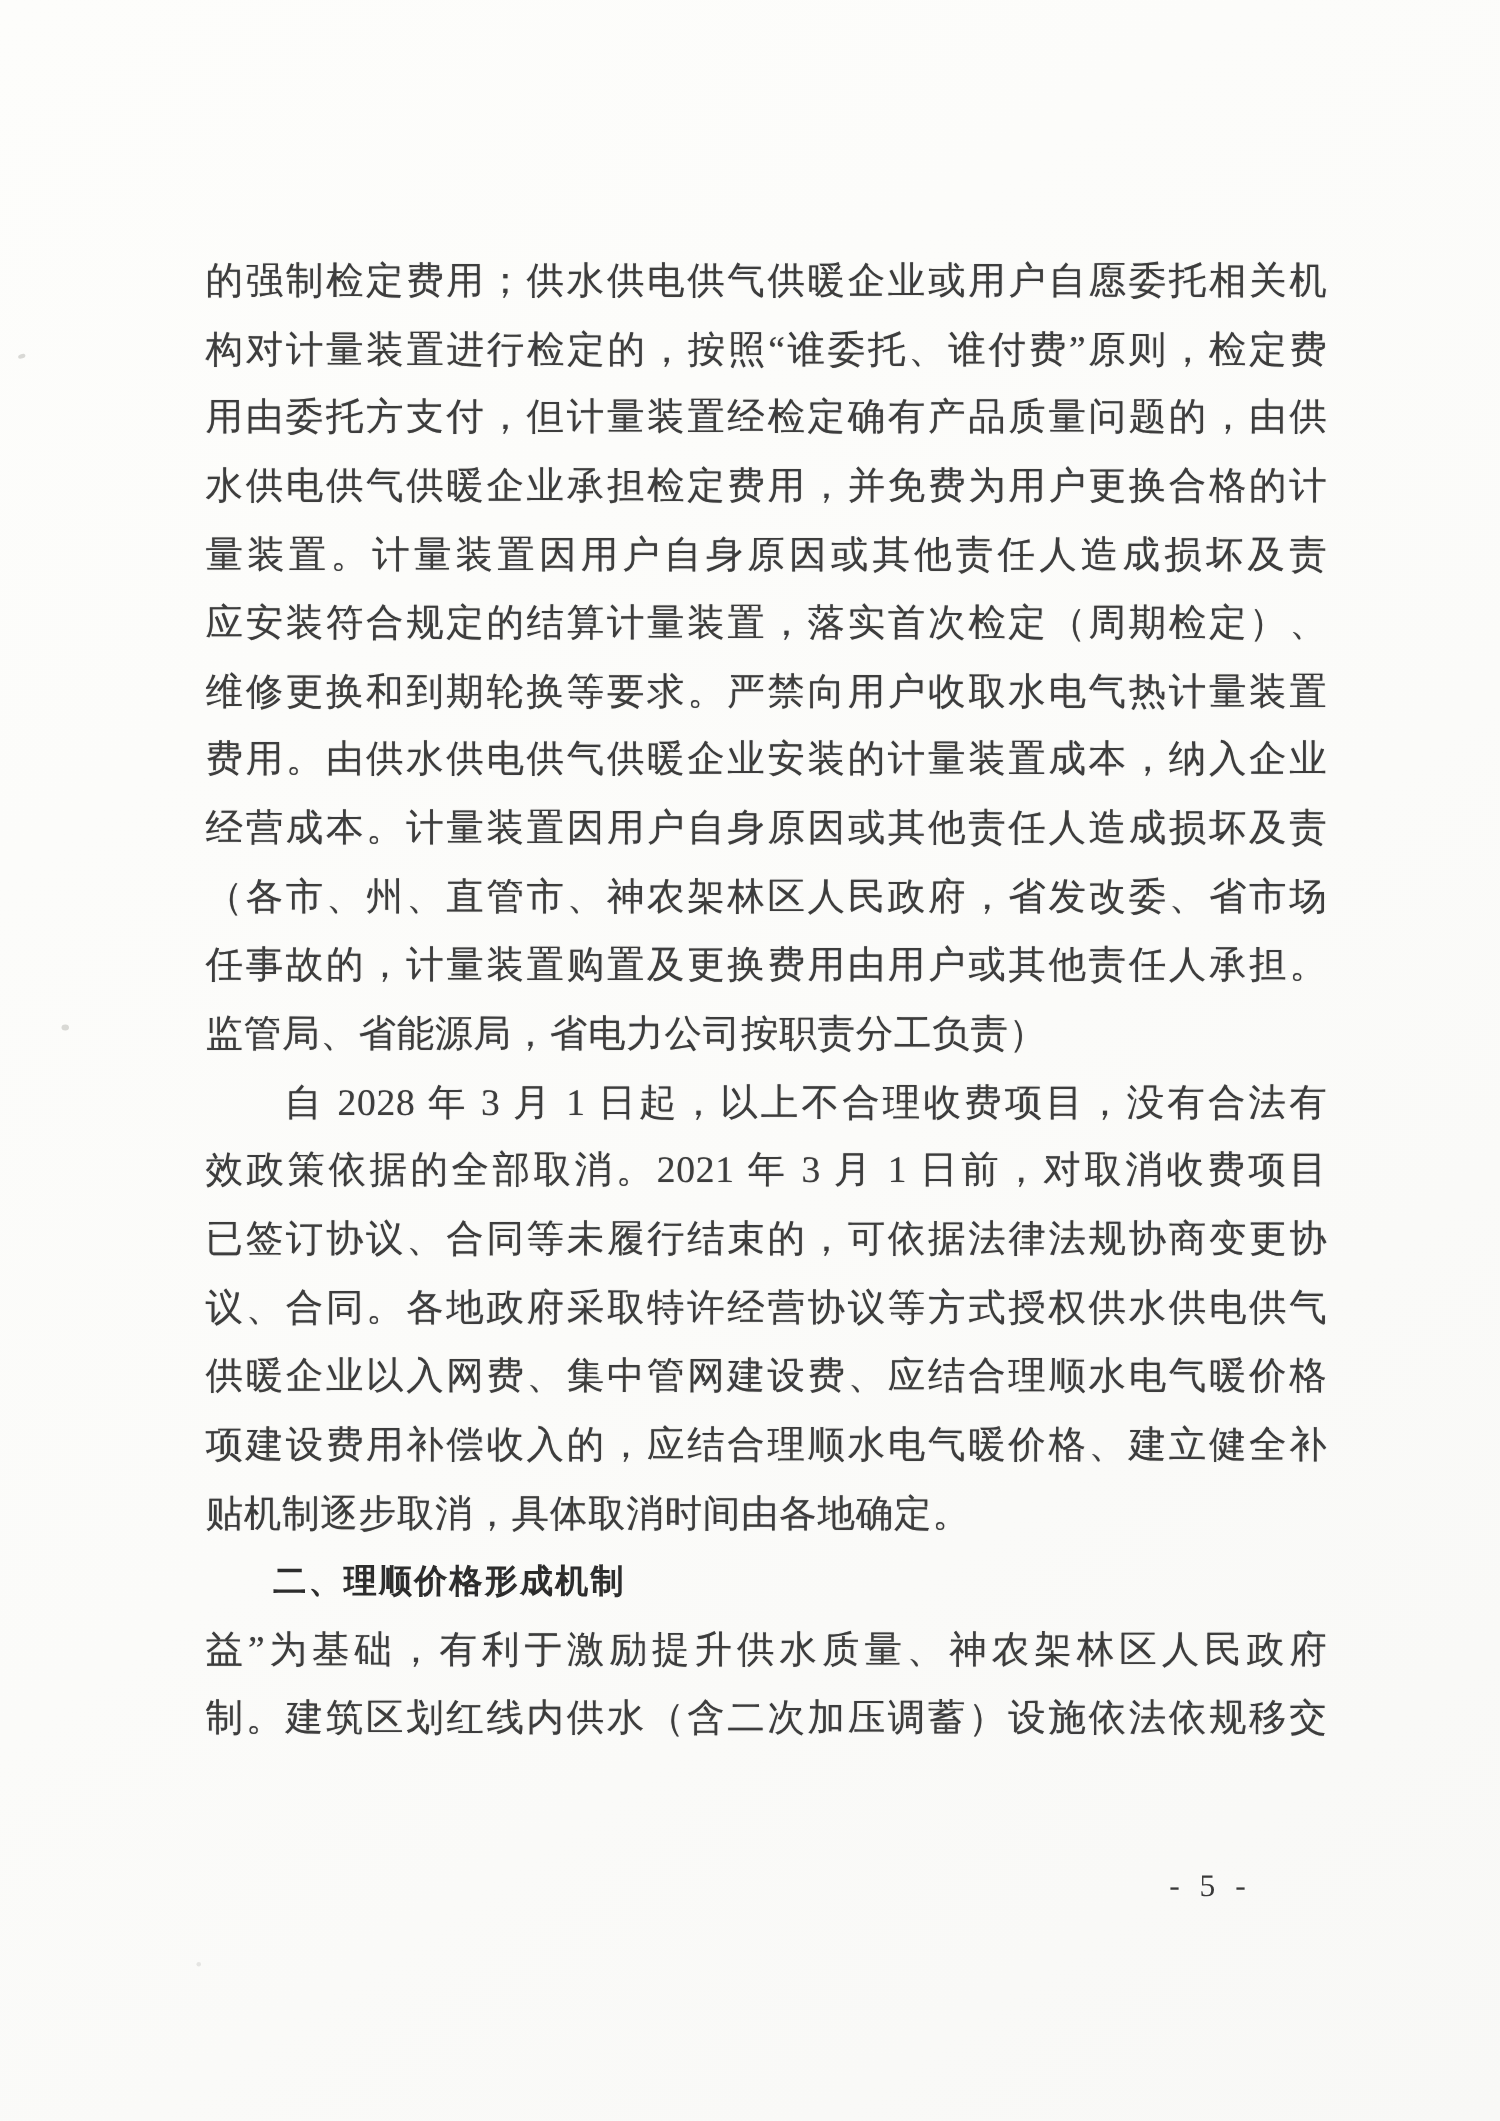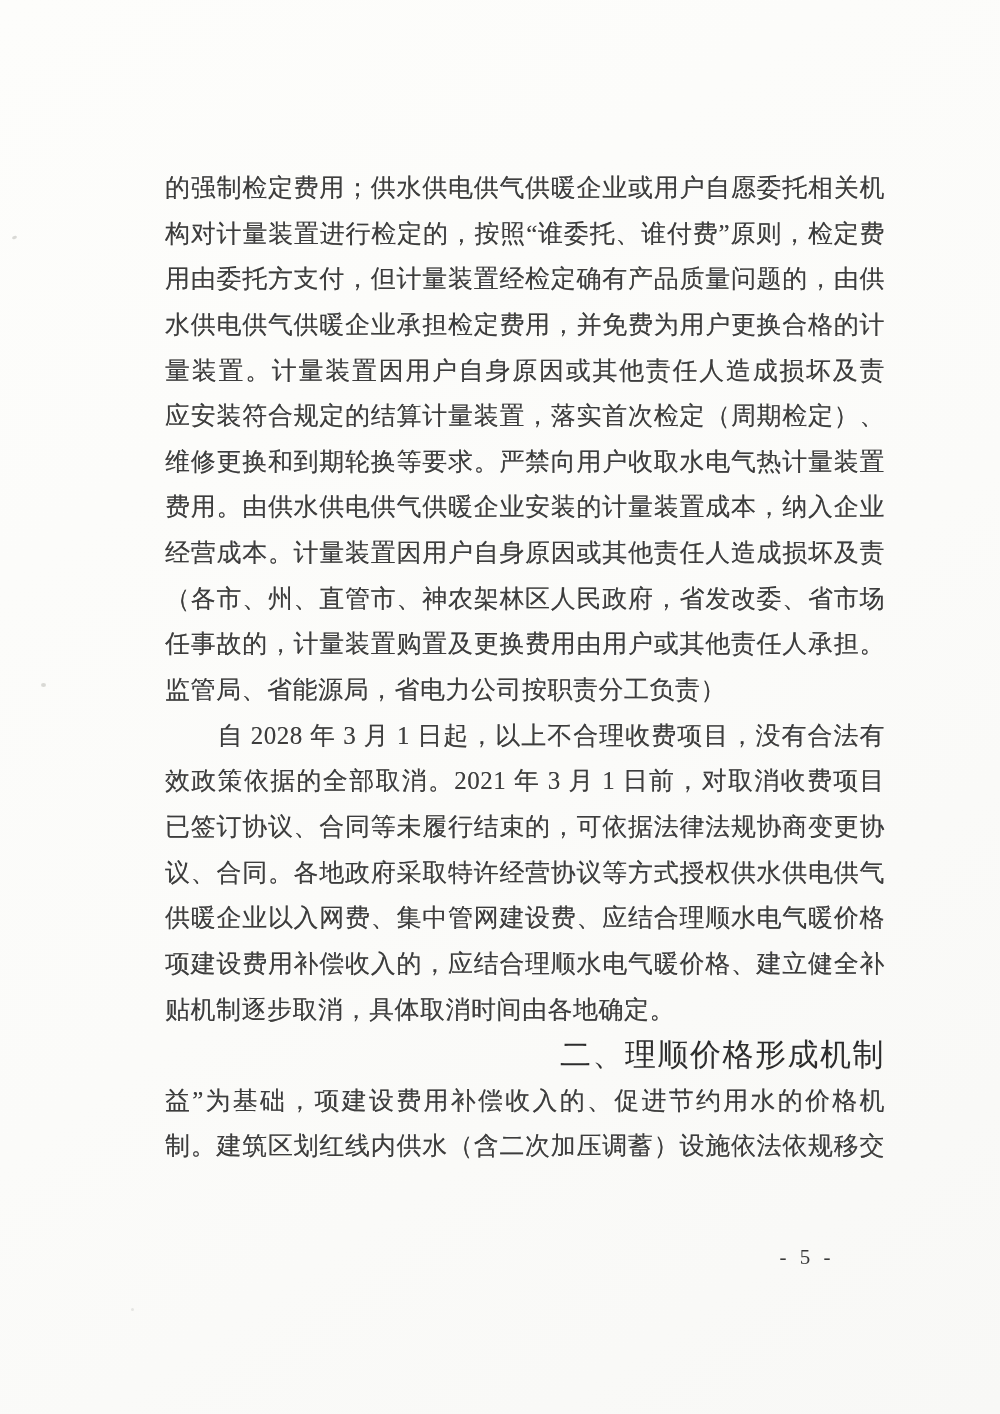--- a/index.html
+++ b/index.html
@@ -21,39 +21,37 @@
     width: 748px;
   }
   .ln {
     font-size: 25px;
     line-height: 45.65px;
     height: 45.65px;
     color: #3d3d3d;
     letter-spacing: 0.5px;
     text-shadow: 0 0 0.6px rgba(70,70,70,0.55);
     white-space: nowrap;
-    margin-left: 28px;
   }
   .just {
     white-space: normal;
     text-align: justify;
     text-align-last: justify;
   }
   .ind {
     text-indent: 2.1em;
   }
   .heading {
     font-family: "DejaVu Sans", "Liberation Sans", sans-serif;
-    font-weight: 400;
-    font-size: 31px;
+    font-weight: 700;
+    font-size: 22px;
     color: #2d2d2d;
     letter-spacing: 1.5px;
     text-shadow: none;
     text-indent: 2.05em;
-    text-align: right;
   }
   .page-number {
     position: absolute;
     left: 765px;
     top: 1245px;
     width: 84px;
     text-align: center;
     font-size: 21px;
     color: #3a3a3a;
     letter-spacing: 4px;
@@ -95,19 +93,19 @@
     <div class="ln just ind">自 2028 年 3 月 1 日起，以上不合理收费项目，没有合法有</div>
     <div class="ln just">效政策依据的全部取消。2021 年 3 月 1 日前，对取消收费项目</div>
     <div class="ln just">已签订协议、合同等未履行结束的，可依据法律法规协商变更协</div>
     <div class="ln just">议、合同。各地政府采取特许经营协议等方式授权供水供电供气</div>
     <div class="ln just">供暖企业以入网费、集中管网建设费、应结合理顺水电气暖价格</div>
     <div class="ln just">项建设费用补偿收入的，应结合理顺水电气暖价格、建立健全补</div>
     <div class="ln">贴机制逐步取消，具体取消时间由各地确定。</div>
 
     <div class="ln heading">二、理顺价格形成机制</div>
 
-    <div class="ln just">益”为基础，项建设费用补偿收入的、促进节约用水的价格机</div>
+    <div class="ln just">益”为基础，有利于激励提升供水质量、神农架林区人民政府</div>
     <div class="ln just">制。建筑区划红线内供水（含二次加压调蓄）设施依法依规移交</div>
   </div>
 
   <div class="page-number">- 5 -</div>
 
 </div>
 
 </body></html>

